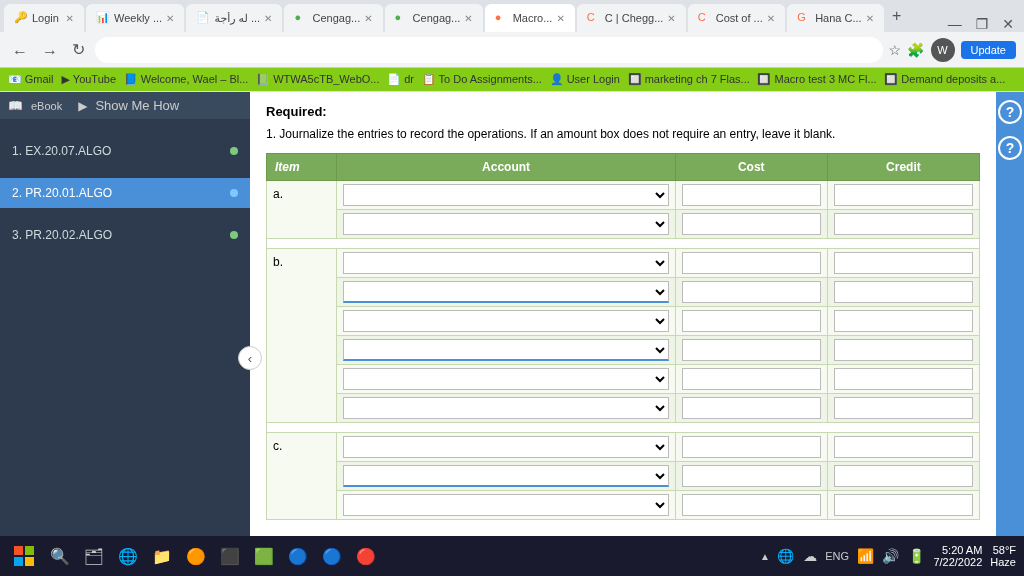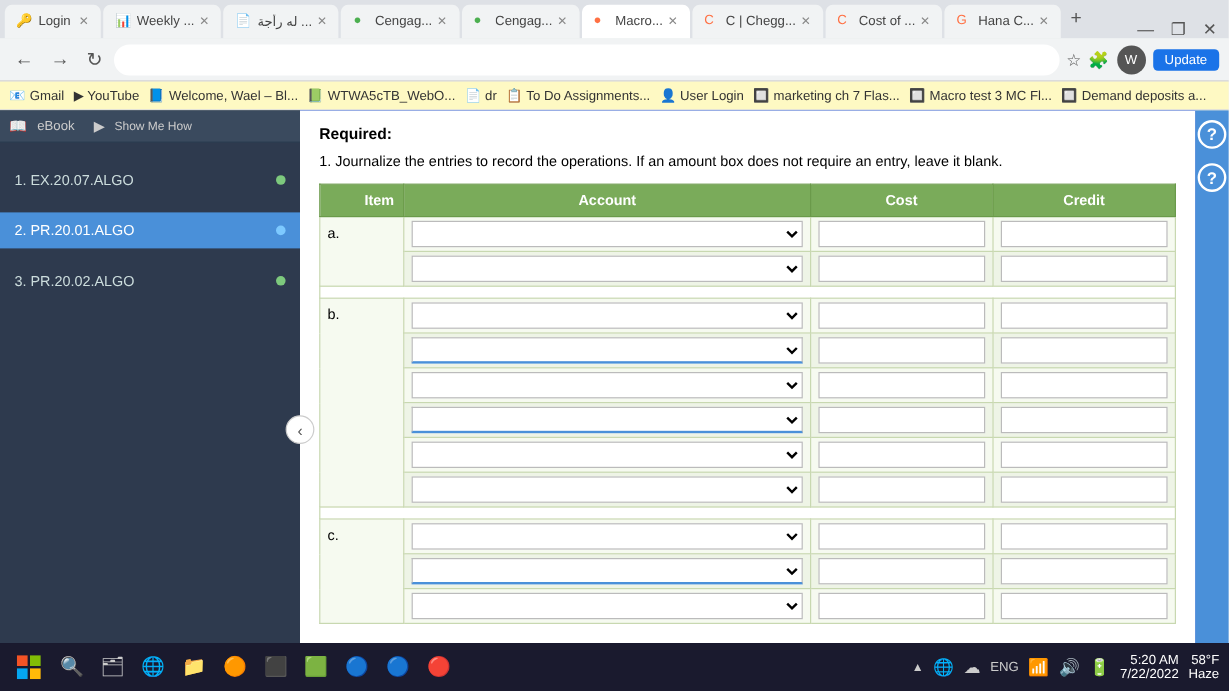--- a/index.html
+++ b/index.html
@@ -9,37 +9,37 @@
     .tab.active { background: #ffffff; }
     .tab .favicon { width: 14px; height: 14px; display: inline-block; flex-shrink: 0; }
     .tab .close-x { margin-left: auto; font-size: 10px; color: #888; cursor: pointer; flex-shrink: 0; }
 
     .address-bar-row { background: #f1f3f4; height: 36px; display: flex; align-items: center; padding: 0 8px; gap: 6px; border-bottom: 1px solid #ccc; }
     .nav-btn { background: none; border: none; font-size: 16px; color: #555; cursor: pointer; padding: 2px 4px; }
     .address-bar { flex: 1; height: 26px; border: none; border-radius: 13px; background: #fff; padding: 0 12px; font-size: 11px; color: #333; outline: none; }
     .update-btn { background: #1a73e8; color: #fff; border: none; border-radius: 4px; padding: 3px 10px; font-size: 11px; cursor: pointer; }
 
     
-    .bookmarks-bar { background: #fef9c3; height: 24px; display: flex; align-items: center; padding: 0 8px; gap: 8px; border-bottom: 1px solid #ddd; font-size: 11px; color: #333; overflow: hidden; }
+    .bookmarks-bar { background: #84cc16; height: 24px; display: flex; align-items: center; padding: 0 8px; gap: 8px; border-bottom: 1px solid #ddd; font-size: 11px; color: #333; overflow: hidden; }
     .bookmark-item { white-space: nowrap; cursor: pointer; color: #333; }
 
     
     .main-layout { display: flex; height: calc(576px - 42px - 36px - 24px); }
 
     
     .sidebar { width: 250px; background: #2e3a4e; flex-shrink: 0; display: flex; flex-direction: column; }
     .sidebar-header { background: #2e3a4e; color: #fff; padding: 10px 12px; font-size: 13px; font-weight: bold; border-bottom: 1px solid #3a4a5e; display: flex; align-items: center; gap: 6px; }
     .sidebar-menu { flex: 1; padding: 4px 0; }
     .sidebar-item { display: flex; align-items: center; padding: 8px 12px; color: #cdd; font-size: 12px; cursor: pointer; gap: 8px; margin-top: 12px; }
     .sidebar-item.active { background: #4a90d9; color: #fff; }
     .sidebar-item .dot { width: 8px; height: 8px; border-radius: 50%; background: #7dc97d; flex-shrink: 0; margin-left: auto; }
     .sidebar-item .dot.blue { background: #7dc9ff; }
 
     
-    .content-area { flex: 1; background: #1d4ed8; display: flex; flex-direction: column; overflow: hidden; position: relative; }
+    .content-area { flex: 1; background: #7f1d1d; display: flex; flex-direction: column; overflow: hidden; position: relative; }
 
     
     .content-body { flex: 1; overflow-y: auto; padding: 12px 16px; background: #fff; }
 
     
     .required-label { font-weight: bold; font-size: 13px; margin-bottom: 8px; }
     .instruction-text { font-size: 12px; margin-bottom: 12px; }
 
     
     .journal-table { width: 100%; border-collapse: collapse; }
@@ -151,21 +151,21 @@
 </div>
 
 <div class="main-layout">
 
   <div class="sidebar">
 
     <div style="background:#3a4a5e;display:flex;align-items:center;padding:6px 8px;gap:8px;border-bottom:1px solid #2a3a4e;">
       <span style="font-size:12px;color:#ccc">📖</span>
       <span style="color:#ccc;font-size:11px;cursor:pointer">eBook</span>
       <span style="font-size:12px;color:#ccc;margin-left:8px">▶</span>
-      <span style="color:#ccc;font-size:10px;cursor:pointer">Show Me How</span>
+      <span style="color:#ccc;font-size:13px;cursor:pointer">Show Me How</span>
     </div>
     <div class="sidebar-menu">
       <div class="sidebar-item">
         <span>1. EX.20.07.ALGO</span>
         <span class="dot"></span>
       </div>
       <div class="sidebar-item active">
         <span>2. PR.20.01.ALGO</span>
         <span class="dot blue"></span>
       </div>
@@ -181,21 +181,21 @@
   </div>
 
   <div class="content-area">
     <div class="content-body">
       <div class="required-label">Required:</div>
       <div class="instruction-text">1. Journalize the entries to record the operations. If an amount box does not require an entry, leave it blank.</div>
 
       <table class="journal-table">
         <thead>
           <tr>
-            <th style="text-align:right;width:35px;">Item</th>
+            <th style="text-align:left;width:35px;font-style:italic;">Item</th>
             <th style="width:200px;">Account</th>
             <th style="width:90px;">Cost</th>
             <th style="width:90px;">Credit</th>
           </tr>
         </thead>
         <tbody>
 
           <tr style="background:#f6faf0;">
             <td class="item-cell" rowspan="2" style="vertical-align:top;padding-top:6px;">a.</td>
             <td class="account-cell">

